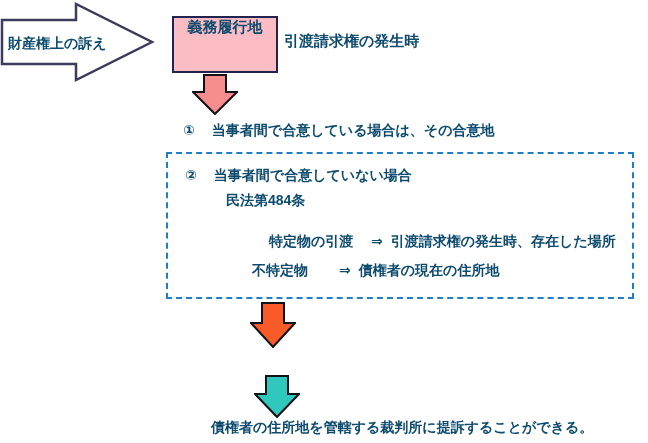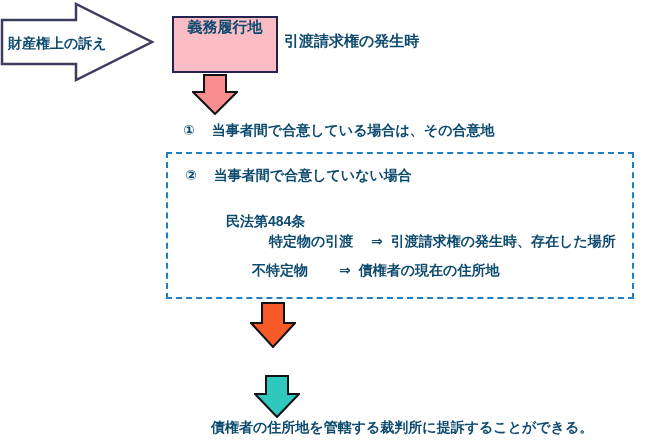--- a/index.html
+++ b/index.html
@@ -40,21 +40,21 @@
   #case1-row .num{margin-right:17px;}
 
   
   #case2-box{
     left:166px;top:152px;width:468px;height:147px;
     border:2px dashed #1f7fc4;
     box-sizing:border-box;
   }
   #case2-title-row{left:17px;top:13px;display:flex;}
   #case2-title-row .num{margin-right:17px;}
-  #statute-line{left:58px;top:59px;}
+  #statute-line{left:58px;top:38px;}
   .rule-row{display:flex;}
   .rule-row .term{display:inline-block;}
   .rule-row .darrow{margin-right:8px;}
   #rule-row-0{left:69px;top:79px;padding-left:32px;}
   #rule-row-0 .term{width:102px;}
   #rule-row-1{left:84px;top:108px;}
   #rule-row-1 .term{width:87px;}
 
   
   #conclusion-1{left:204px;top:352px;}

